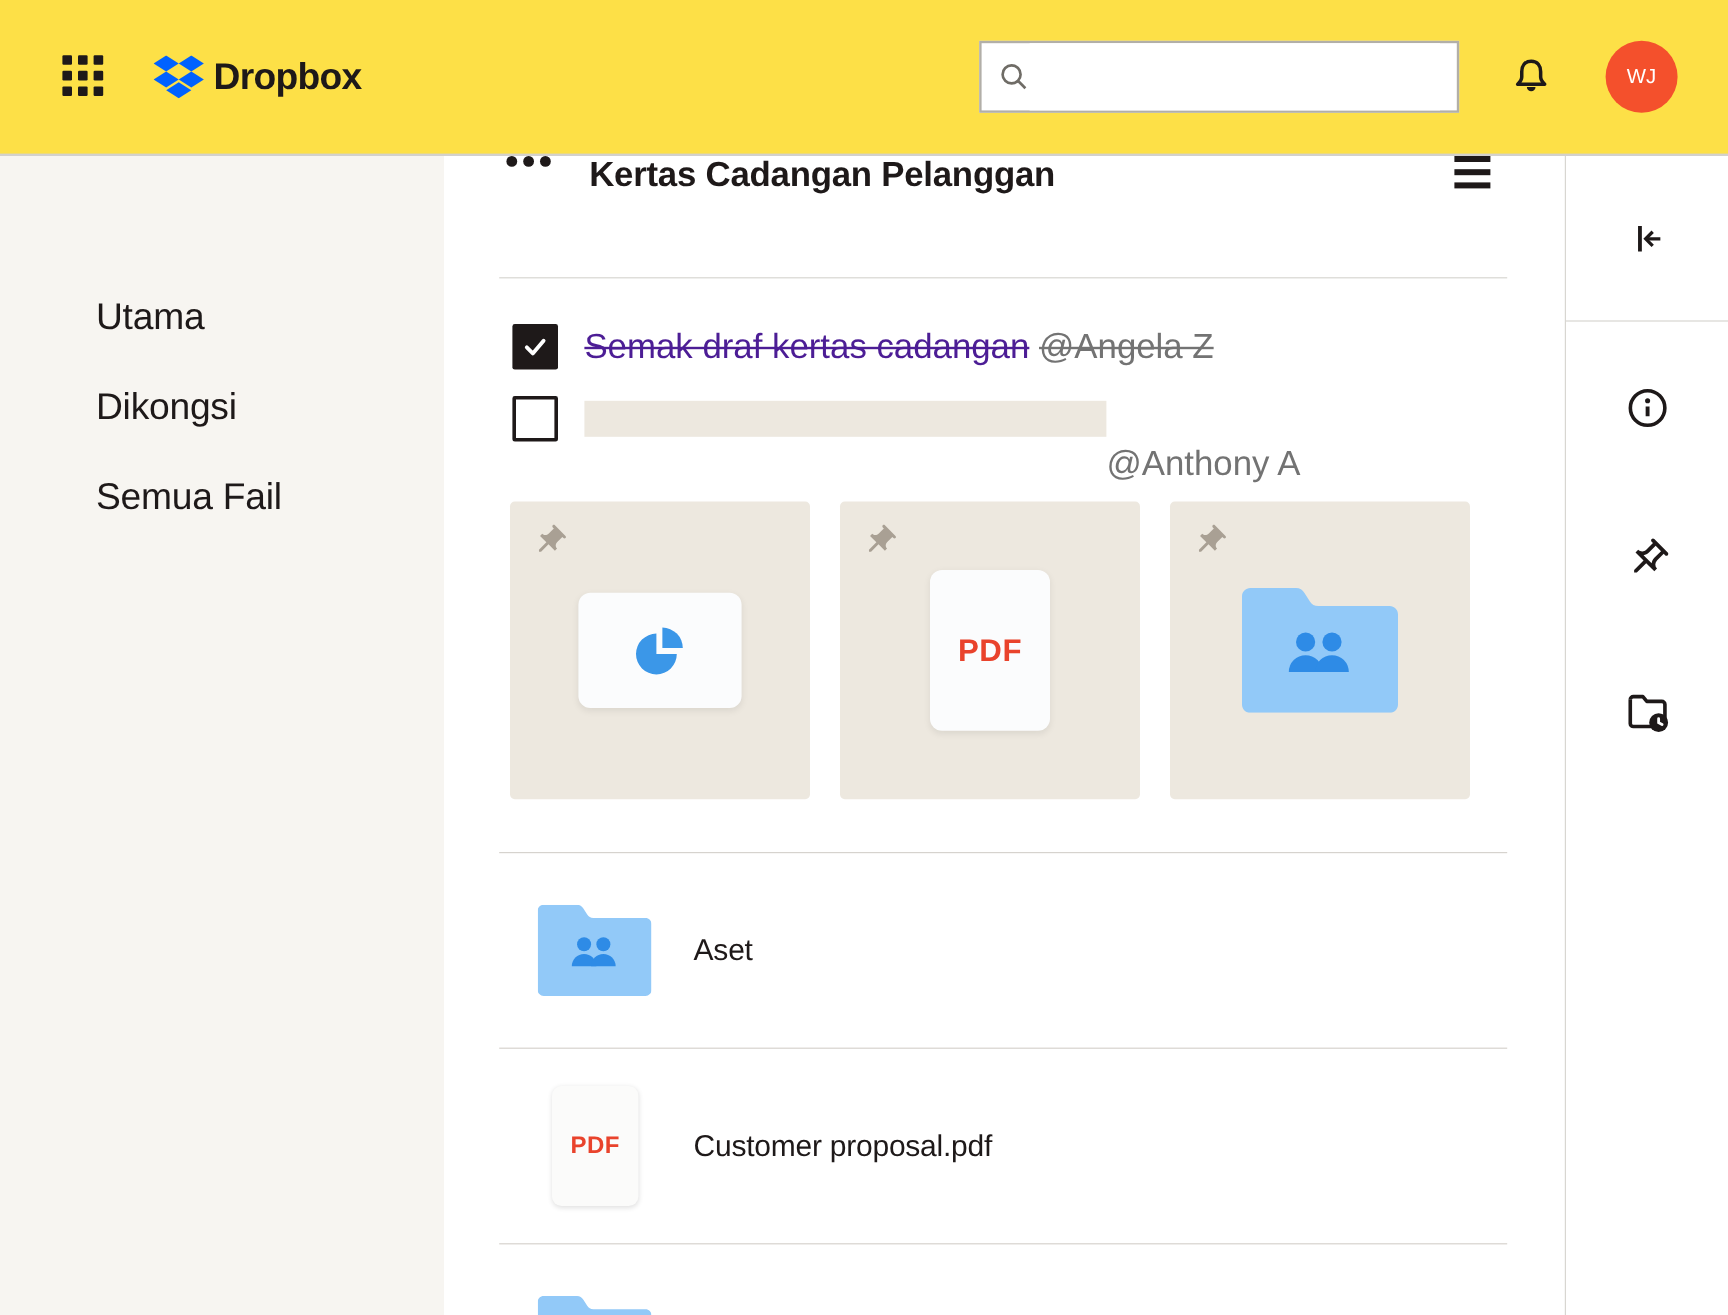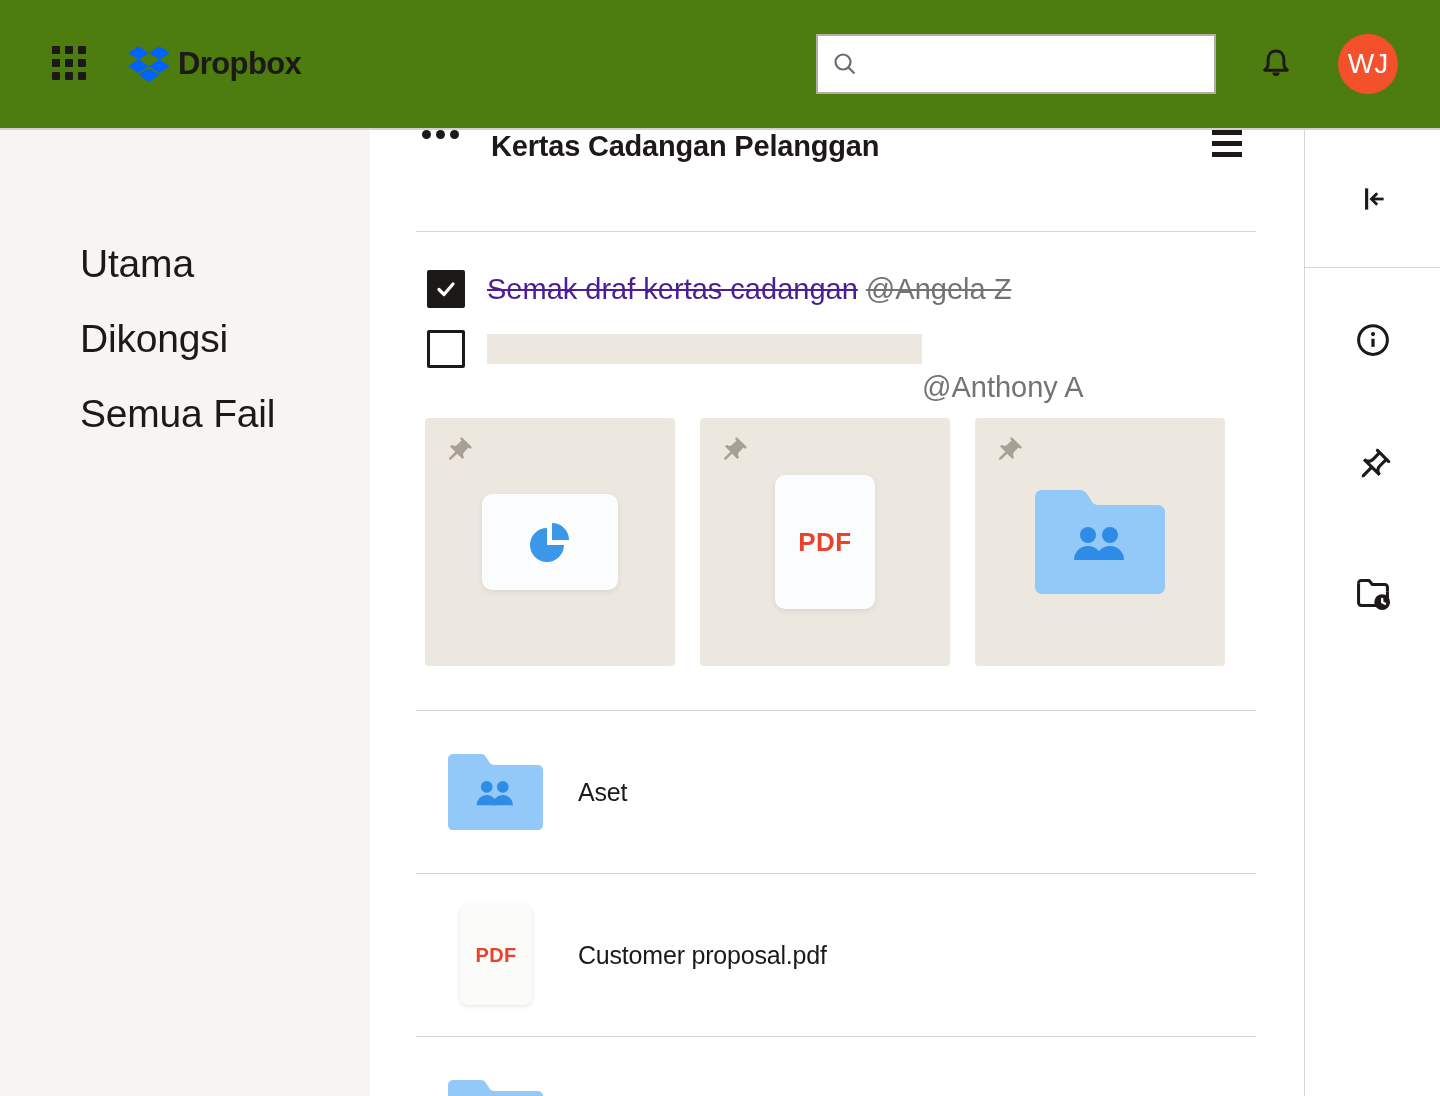--- a/index.html
+++ b/index.html
@@ -1,40 +1,40 @@
 <!DOCTYPE html>
 <html><head>
 <meta charset="utf-8">
 <style>
   * { margin:0; padding:0; box-sizing:border-box; }
   html,body { width:1440px; height:1096px; overflow:hidden; background:#fff;
     font-family:"Liberation Sans", sans-serif; color:#1E1919; }
 
   
   .topbar { height:130px; display:flex; align-items:center; padding:0 42px 0 52px;
-    border-bottom:2px solid #D3D1CC; background:#4d7c0f; }
+    border-bottom:2px solid #D3D1CC; background:#fde047; }
   .waffle { width:36px; height:36px; display:grid; grid-template-columns:repeat(3,8px);
     grid-template-rows:repeat(3,8px); gap:5px; cursor:pointer; }
   .waffle span { background:#1E1919; border-radius:1px; }
   .brand { display:flex; align-items:center; margin-left:40px; cursor:pointer; }
   .brand-word { font-size:31px; font-weight:700; letter-spacing:-0.6px; margin-left:8px; }
   .search { margin-left:auto; width:400px; height:60px; border:2px solid #B2AFA8;
     background:#fff; display:flex; align-items:center; padding:0 14px; }
   .search input { border:none; outline:none; flex:1; font-size:20px; height:100%;
     font-family:"Liberation Sans", sans-serif; }
   .bell { margin-left:42px; cursor:pointer; display:flex; }
   .avatar { margin-left:44px; width:60px; height:60px; border-radius:50%;
-    background:#F4502C; color:#fff; font-size:28px; font-weight:500;
+    background:#F4502C; color:#fff; font-size:17px; font-weight:500;
     display:flex; align-items:center; justify-content:center; cursor:pointer; }
 
   
   .page { display:flex; height:966px; }
   .sidebar { width:370px; background:#F7F5F1; padding-top:96px; flex:none; }
   .side-item { height:75px; display:flex; align-items:center; padding-left:80px;
-    font-size:39px; letter-spacing:-0.2px; cursor:pointer; }
+    font-size:31px; letter-spacing:-0.2px; cursor:pointer; }
 
   .content { flex:1; padding:0 48px 0 46px; overflow:hidden; }
 
   .doc-header { height:102px; display:flex; align-items:flex-start;
     border-bottom:1px solid #D8D6D1; }
   .dots { display:flex; gap:5px; margin-left:6px; cursor:pointer; }
   .dots span { width:9px; height:9px; border-radius:50%; background:#1E1919; }
   .doc-title { margin-left:32px; font-size:29px; letter-spacing:-0.2px; }
   .burger { margin-left:auto; margin-right:14px; display:flex; flex-direction:column;
     gap:6px; cursor:pointer; }

